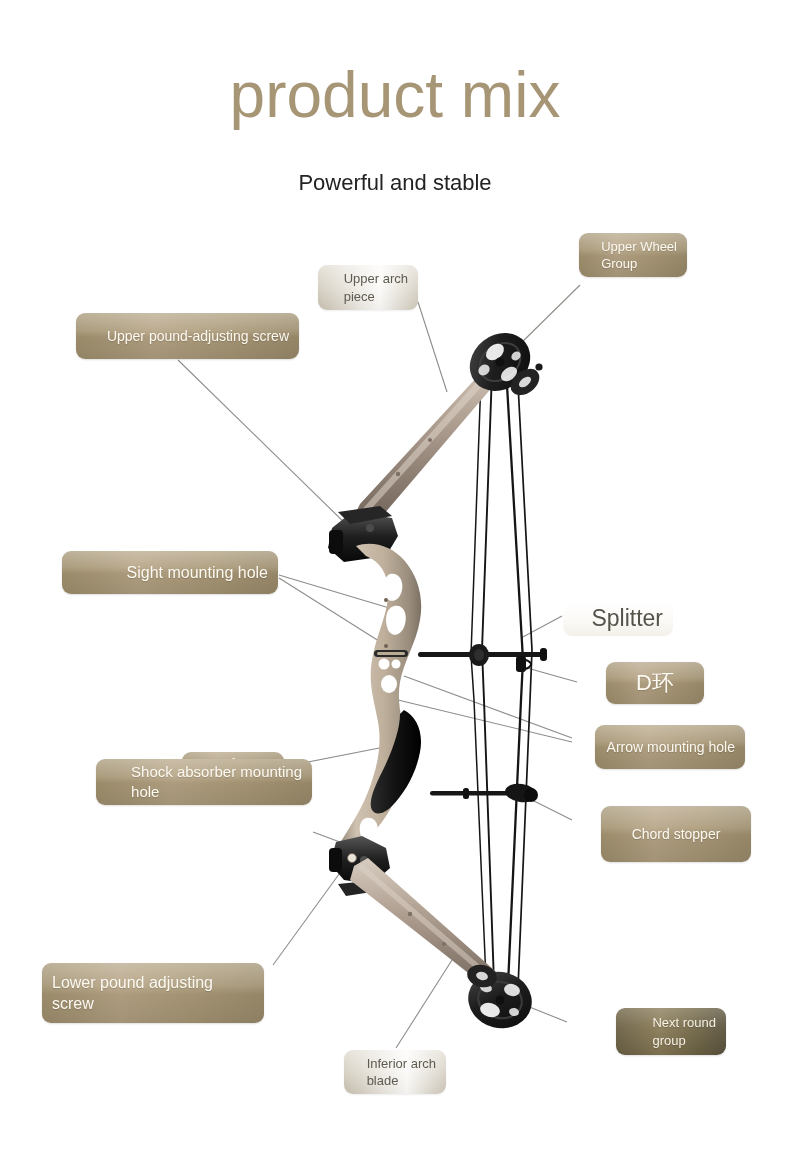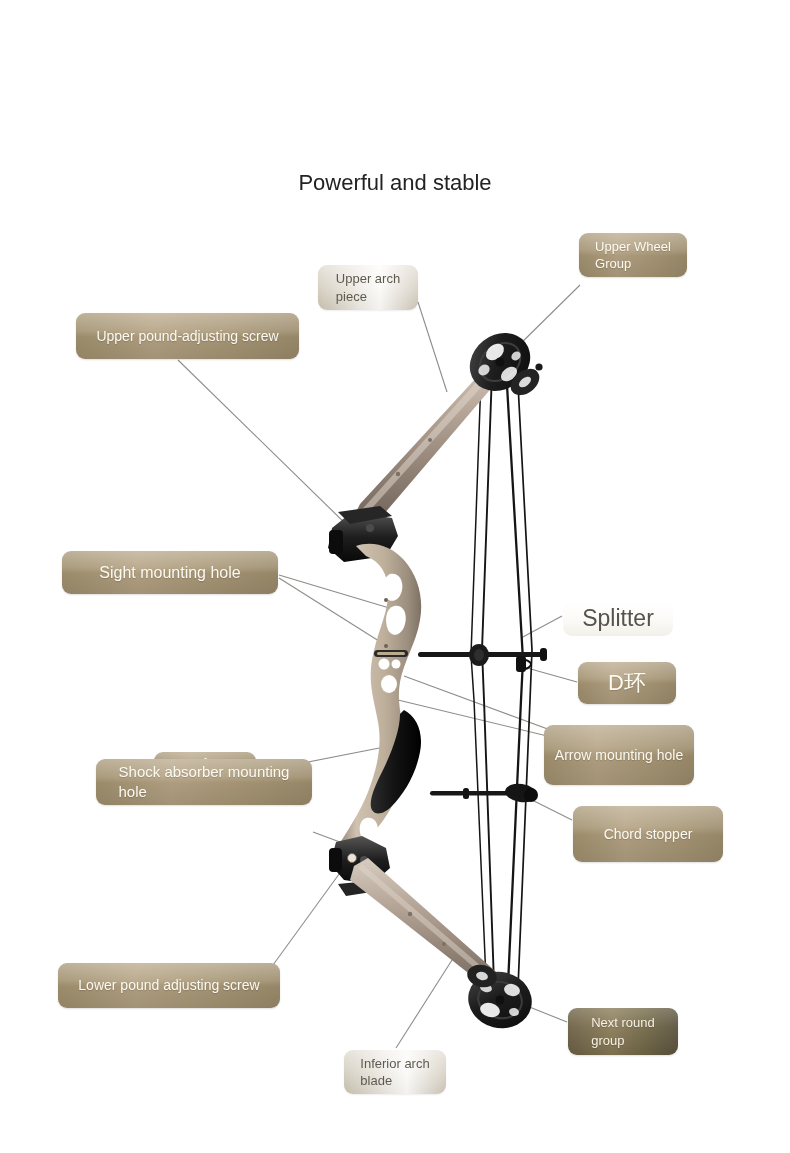--- a/index.html
+++ b/index.html
@@ -76,22 +76,22 @@
     background:
       linear-gradient(to bottom,
         rgba(255,255,255,0.30) 0%,
         rgba(255,255,255,0.10) 38%,
         rgba(0,0,0,0.045) 52%,
         rgba(0,0,0,0.10) 100%),
       linear-gradient(to right, #a1916f 0%, #b5a384 35%, #a99877 70%, #9c8c6c 100%);
     box-shadow: 0 1px 2px rgba(0,0,0,0.13);
     text-shadow: 0 1px 1px rgba(0,0,0,0.16);
   }
-  .callout.left-text { justify-content: center; }
-  .callout.center-text { justify-content: center; }
+  .callout.left-text { justify-content: flex-end; }
+  .callout.center-text { justify-content: center; margin-left: 28px; }
 
   
   .callout.faded {
     background:
       linear-gradient(to bottom,
         rgba(255,255,255,0.55) 0%,
         rgba(255,255,255,0.30) 45%,
         rgba(0,0,0,0.03) 100%),
       linear-gradient(to right,
         rgba(168,155,126,0.62) 0%,
@@ -113,20 +113,21 @@
 
   
   .callout.olive {
     background:
       linear-gradient(to bottom,
         rgba(255,255,255,0.22) 0%,
         rgba(255,255,255,0.05) 40%,
         rgba(0,0,0,0.10) 100%),
       linear-gradient(to right, #6d6246 0%, #8a7c58 40%, #6f6546 75%, #5d5540 100%);
     color: #f6f1e4;
+    margin-left: 48px;
   }
 
   .callout .ctext { display: block; white-space: pre-line; }
 </style>
 </head>
 <body>
 
 <div id="stage">
 
   <svg id="artwork" viewBox="0 0 790 1153" xmlns="http://www.w3.org/2000/svg">
@@ -311,20 +312,21 @@
     <g>
       <rect x="516" y="656" width="10" height="16" rx="3" fill="#111111"></rect>
       <path d="M526 660 q10 4 0 9" fill="none" stroke="#111111" stroke-width="2"></path>
     </g>
 
     <g>
       <circle cx="352" cy="858" r="4.5" fill="#e9e3d8" stroke="#6e6357" stroke-width="1"></circle>
     </g>
   </svg>
 
+  <div class="title">product mix</div>
 
   <div class="subtitle">Powerful and stable</div>
 
   <div id="callout-layer">
       <div class="callout  left-text" style="left: 579px; top: 233px; width: 108px; height: 44px; font-size: 13px;">
         <span class="ctext">Upper Wheel
 Group</span>
       </div>
       <div class="callout faded left-text" style="left: 318px; top: 265px; width: 100px; height: 45px; font-size: 13px;">
         <span class="ctext">Upper arch
@@ -335,34 +337,34 @@
       </div>
       <div class="callout  left-text" style="left: 62px; top: 551px; width: 216px; height: 43px; font-size: 16px;">
         <span class="ctext">Sight mounting hole</span>
       </div>
       <div class="callout pale left-text" style="left: 563px; top: 601px; width: 110px; height: 35px; font-size: 23px;">
         <span class="ctext">Splitter</span>
       </div>
       <div class="callout  center-text" style="left: 578px; top: 662px; width: 98px; height: 42px; font-size: 22px;">
         <span class="ctext">D环</span>
       </div>
-      <div class="callout  left-text" style="left: 544px; top: 725px; width: 150px; height: 60px; font-size: 14px;">
+      <div class="callout  left-text" style="left: 595px; top: 725px; width: 150px; height: 44px; font-size: 14px;">
         <span class="ctext">Arrow mounting hole</span>
       </div>
       <div class="callout  center-text" style="left: 154px; top: 752px; width: 102px; height: 32px; font-size: 23px;">
         <span class="ctext">Grips</span>
       </div>
       <div class="callout  left-text" style="left: 96px; top: 759px; width: 216px; height: 46px; font-size: 15px;">
         <span class="ctext">Shock absorber mounting
 hole</span>
       </div>
       <div class="callout  center-text" style="left: 573px; top: 806px; width: 150px; height: 56px; font-size: 14px;">
         <span class="ctext">Chord stopper</span>
       </div>
-      <div class="callout  left-text" style="left: 58px; top: 963px; width: 222px; height: 45px; font-size: 14px;">
+      <div class="callout  left-text" style="left: 42px; top: 963px; width: 222px; height: 60px; font-size: 16px;">
         <span class="ctext">Lower pound adjusting screw</span>
       </div>
       <div class="callout olive left-text" style="left: 568px; top: 1008px; width: 110px; height: 47px; font-size: 13px;">
         <span class="ctext">Next round
 group</span>
       </div>
       <div class="callout faded left-text" style="left: 344px; top: 1050px; width: 102px; height: 44px; font-size: 13px;">
         <span class="ctext">Inferior arch
 blade</span>
       </div>

